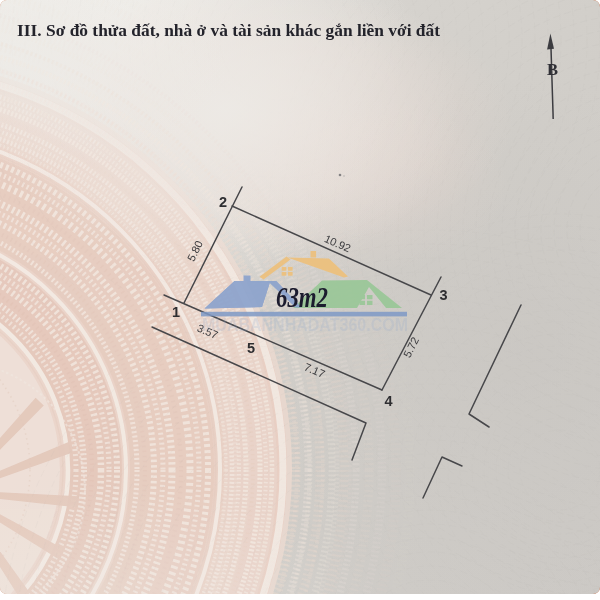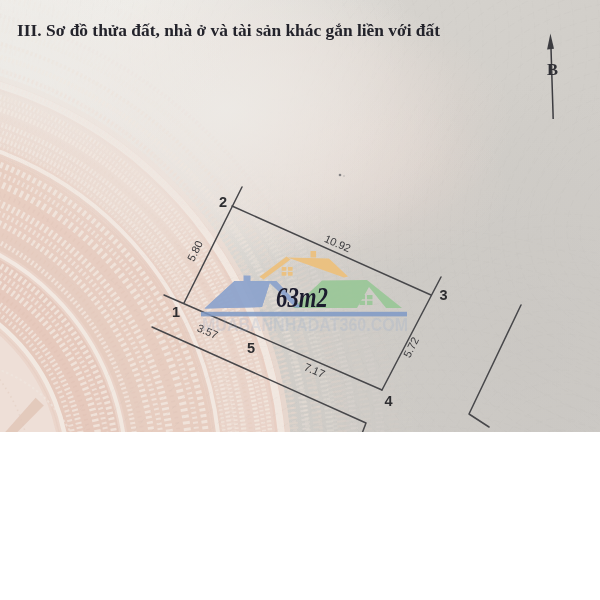--- a/index.html
+++ b/index.html
@@ -1,17 +1,17 @@
 <!DOCTYPE html>
 <html><head>
 <meta charset="utf-8">
 <style>
   html,body{margin:0;padding:0;}
-  #page{position:relative;width:600px;height:432px;overflow:hidden;
-        font-family:"Liberation Sans", sans-serif;background:#c2410c;}
+  #page{position:relative;width:600px;height:594px;overflow:hidden;
+        font-family:"Liberation Sans", sans-serif;background:#c2410c;border-radius:7px;}
   svg{position:absolute;left:0;top:0;}
 </style>
 </head>
 <body>
 <div id="page">
 <svg width="600" height="600" viewBox="0 0 600 600">
   <defs>
     <linearGradient id="paper" x1="0" y1="0" x2="1" y2="1">
       <stop offset="0" stop-color="#eceae6"></stop>
       <stop offset="0.22" stop-color="#d8d5d0"></stop>

